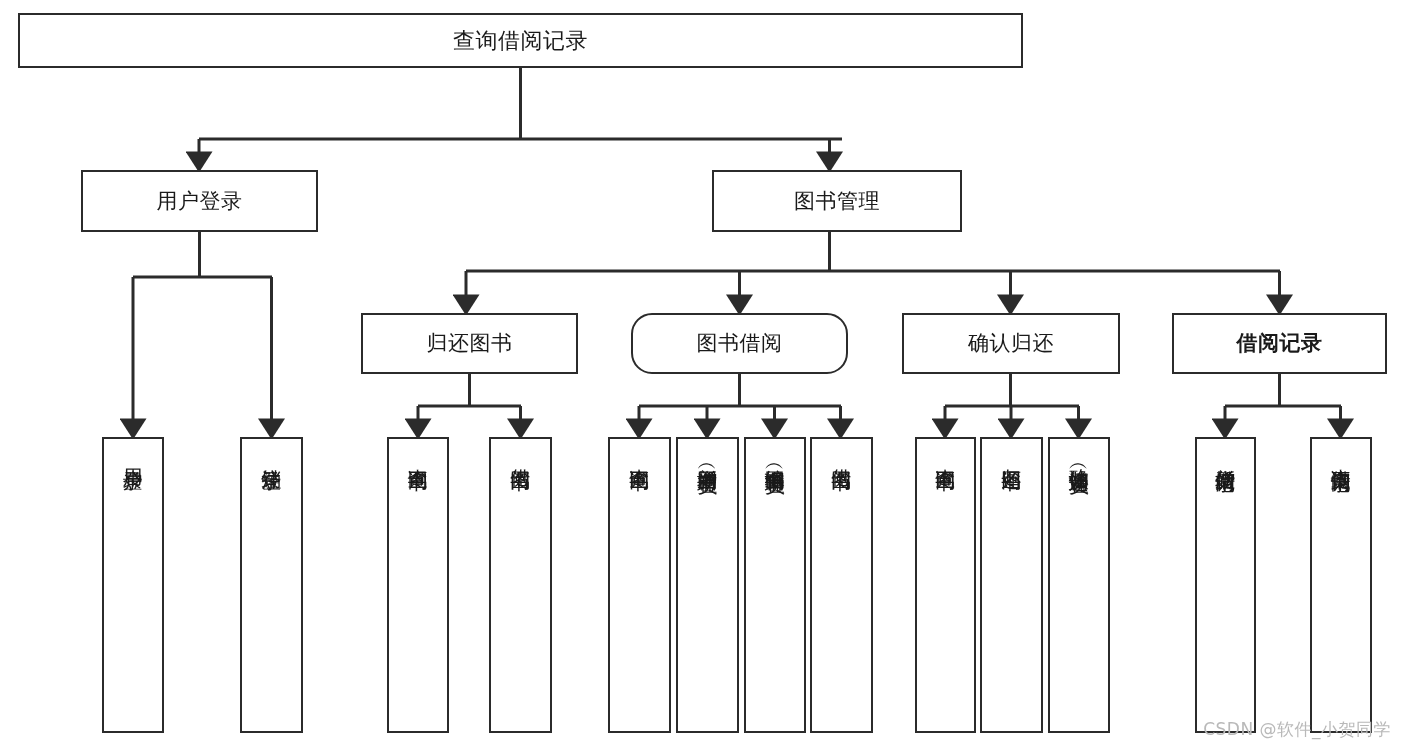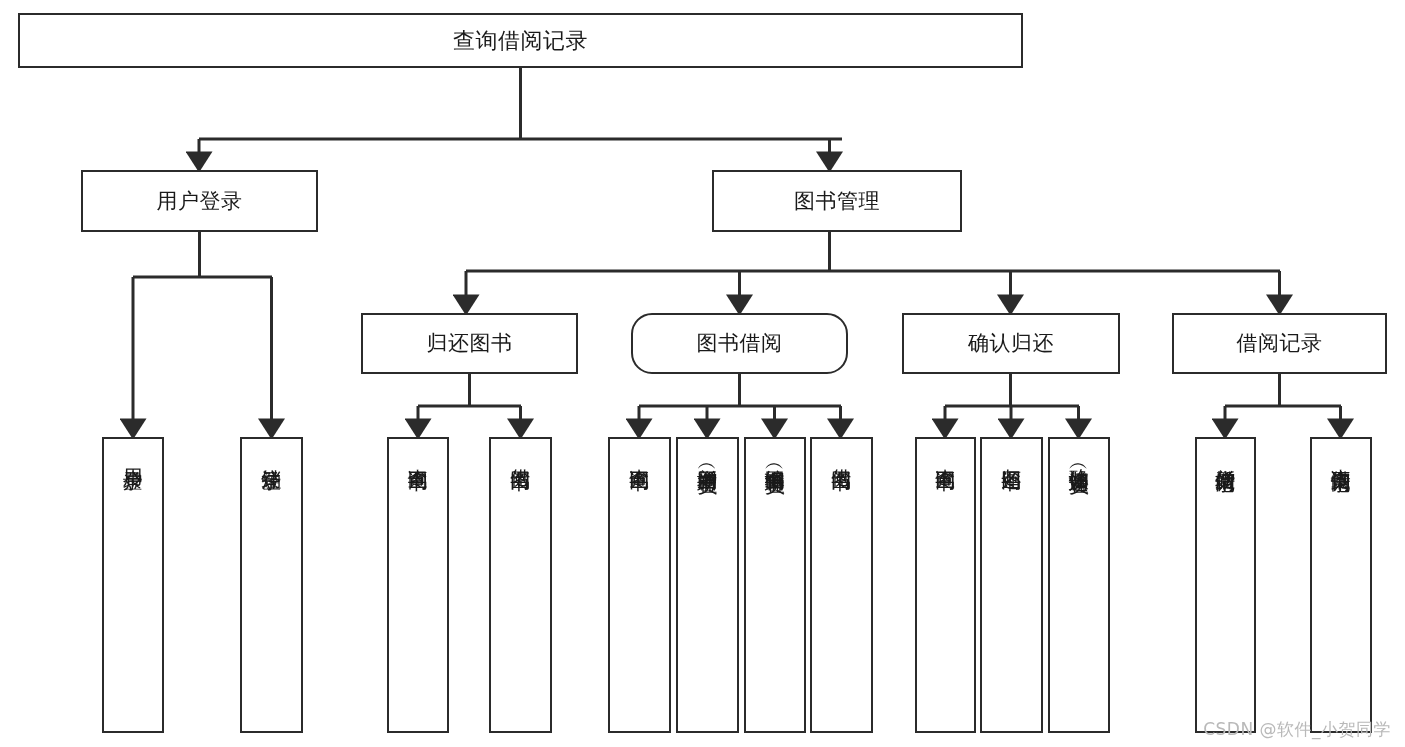--- a/index.html
+++ b/index.html
@@ -139,21 +139,21 @@
 
   <div class="node horiz" style="left:361px; top:313px; width:217px; height:61px;">
     <span class="label">归还图书</span>
   </div>
   <div class="node horiz" style="left:631px; top:313px; width:217px; height:61px;border-radius:21px;">
     <span class="label">图书借阅</span>
   </div>
   <div class="node horiz" style="left:902px; top:313px; width:218px; height:61px;">
     <span class="label">确认归还</span>
   </div>
-  <div class="node horiz" style="left:1172px; top:313px; width:215px; height:61px;">
+  <div class="node horiz" style="left:1172px; top:313px; width:215px; height:61px;font-weight:bold;">
     <span class="label">借阅记录</span>
   </div>
 
   <div class="node vert" style="left:102px; top:437px; width:62px; height:296px;">
     <span class="label">用户登录</span>
   </div>
   <div class="node vert" style="left:240px; top:437px; width:63px; height:296px;">
     <span class="label">注销登录</span>
   </div>
 

